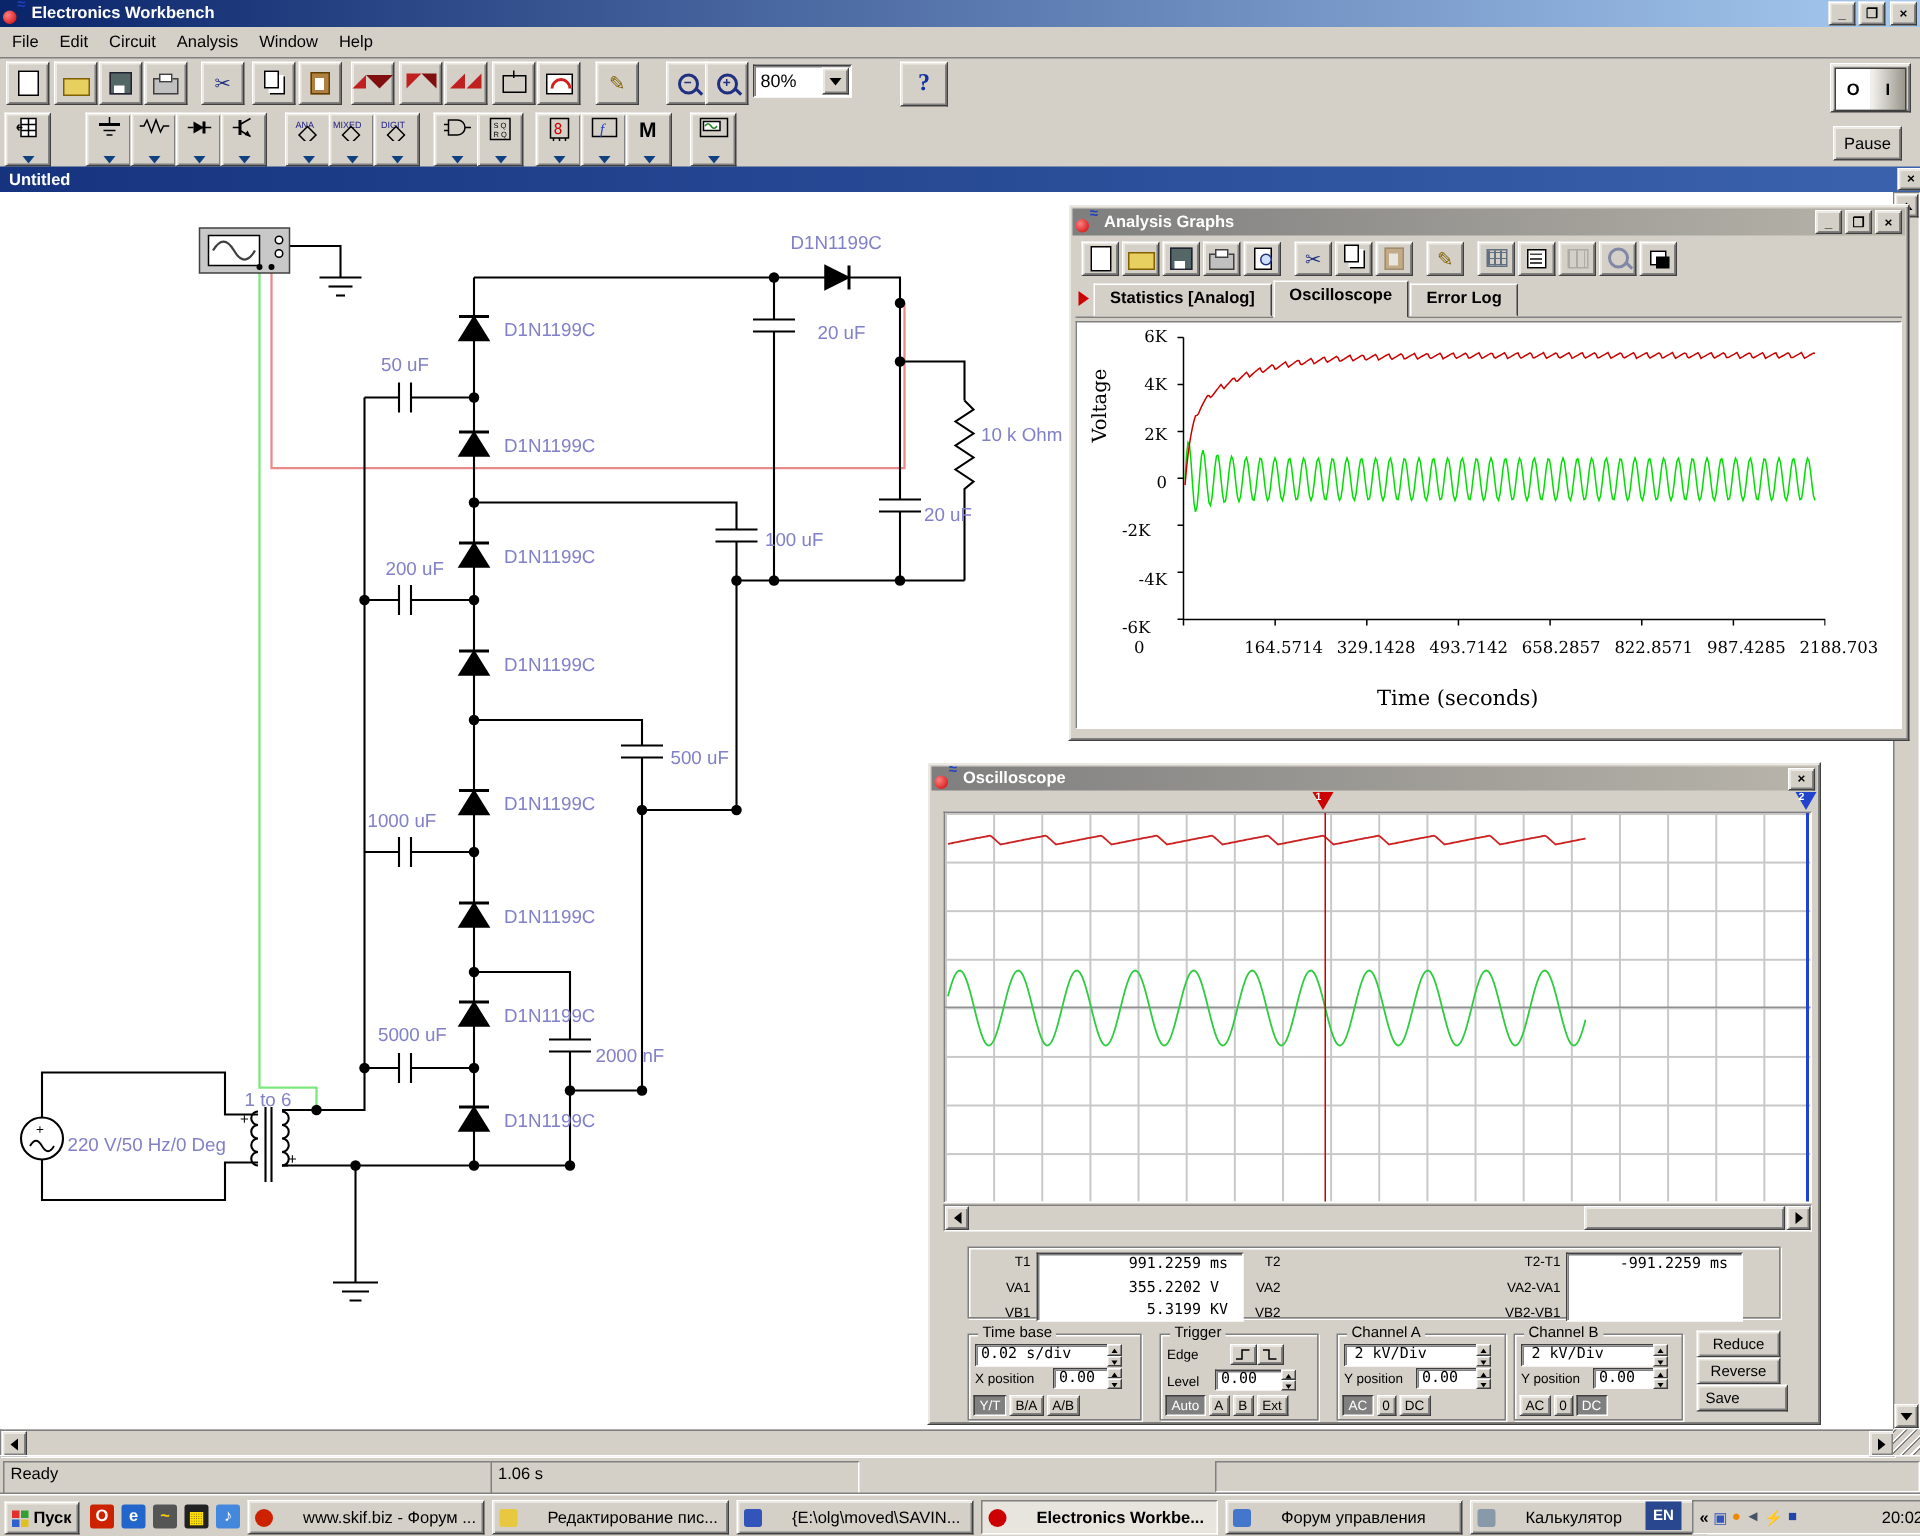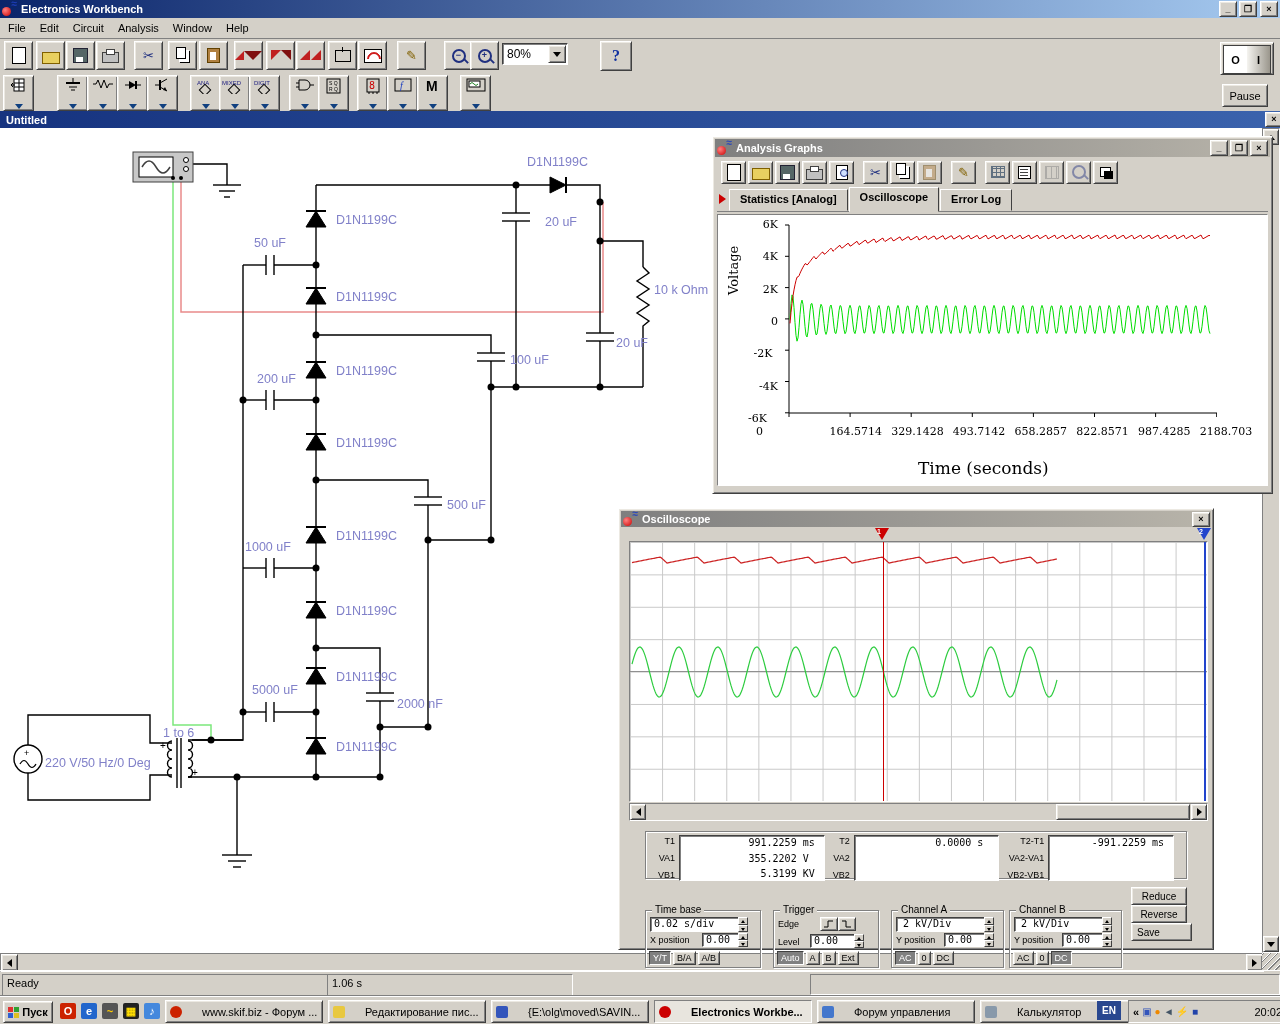--- a/index.html
+++ b/index.html
@@ -56,21 +56,21 @@
   .ic-cursors{width:12px;height:11px;border:1px solid #808080;background:
      repeating-linear-gradient(90deg,#808080 0 1px,transparent 1px 5px);}
   .ic-restore{width:9px;height:8px;border:1px solid #000;background:#fff;}
   .ic-restore::after{content:"";position:absolute;left:3px;top:3px;width:9px;height:8px;background:#000;}
   .dis{opacity:.45;}
   
   .tb{height:27px;display:flex;align-items:center;justify-content:center;}
   .bin{height:31px;display:flex;flex-direction:column;align-items:center;justify-content:space-between;padding:2px 0 1px;}
   .downarr{width:0;height:0;border-left:4px solid transparent;border-right:4px solid transparent;border-top:5px solid #104080;}
   
-  .group{border:1px solid #808080;box-shadow:inset 1px 1px 0 #fff,1px 1px 0 #fff;margin-top:21px;}
+  .group{border:1px solid #808080;box-shadow:inset 1px 1px 0 #fff,1px 1px 0 #fff;}
   .legend{position:absolute;top:-7px;left:6px;background:#d4d0c8;padding:0 3px;font-size:10px;}
   .spin{width:10px;display:flex;flex-direction:column;}
   .spin div{flex:1;background:#d4d0c8;border:1px solid;border-color:#fff #404040 #404040 #fff;position:relative;}
   .spin div::after{content:"";position:absolute;left:2px;top:2px;border-left:2px solid transparent;border-right:2px solid transparent;}
   .spin .up::after{border-bottom:3px solid #000;}
   .spin .dn::after{border-top:3px solid #000;}
   .smallbtn{font-size:9px;height:12px;padding:0 3px;display:flex;align-items:center;justify-content:center;}
   .mono{font-family:"DejaVu Sans Mono",monospace;}
   .serif{font-family:"DejaVu Serif",serif;}
   
@@ -587,35 +587,35 @@
         </div>
     </div>
     <div class="sunken" style="position:relative;margin:2px 4px;height:270px;background:#fff;">
 
       <div class="serif" style="position:absolute;left:8px;top:80px;transform:rotate(-90deg);transform-origin:left top;font-size:13px;" id="an-ylabel">Voltage</div>
       <div id="an-yticks">
           <span class="serif abs" style="left: 30px; top: 3px; width: 30px; text-align: right; font-size: 11px;">6K</span>
           <span class="serif abs" style="left: 30px; top: 35.3px; width: 30px; text-align: right; font-size: 11px;">4K</span>
           <span class="serif abs" style="left: 30px; top: 67.6px; width: 30px; text-align: right; font-size: 11px;">2K</span>
           <span class="serif abs" style="left: 30px; top: 99.9px; width: 30px; text-align: right; font-size: 11px;">0</span>
-          <span class="serif abs" style="left: 30px; top: 132.2px; width: 30px; text-align: center; font-size: 11px;">-2K</span>
+          <span class="serif abs" style="left: 30px; top: 132.2px; width: 30px; text-align: left; font-size: 11px;">-2K</span>
           <span class="serif abs" style="left: 30px; top: 164.5px; width: 30px; text-align: right; font-size: 11px;">-4K</span>
           <span class="serif abs" style="left: 30px; top: 196.8px; width: 30px; font-size: 11px;">-6K</span>
         </div>
       <div id="an-xticks">
           <span class="serif abs" style="left: 38px; top: 210px; width: 76px; text-align: left; font-size: 11px; white-space: nowrap; background: transparent;">0</span>
           <span class="serif abs" style="left: 99.7px; top: 210px; width: 76px; text-align: center; font-size: 11px; white-space: nowrap; background: transparent;">164.5714</span>
           <span class="serif abs" style="left: 161.4px; top: 210px; width: 76px; text-align: center; font-size: 11px; white-space: nowrap; background: transparent;">329.1428</span>
           <span class="serif abs" style="left: 223.1px; top: 210px; width: 76px; text-align: center; font-size: 11px; white-space: nowrap; background: transparent;">493.7142</span>
           <span class="serif abs" style="left: 284.8px; top: 210px; width: 76px; text-align: center; font-size: 11px; white-space: nowrap; background: transparent;">658.2857</span>
           <span class="serif abs" style="left: 346.5px; top: 210px; width: 76px; text-align: center; font-size: 11px; white-space: nowrap; background: transparent;">822.8571</span>
           <span class="serif abs" style="left: 408.2px; top: 210px; width: 76px; text-align: center; font-size: 11px; white-space: nowrap; background: transparent;">987.4285</span>
           <span class="serif abs" style="left: 469.9px; top: 210px; width: 76px; text-align: center; font-size: 11px; white-space: nowrap; background: transparent;">2188.703</span>
         </div>
-      <div class="serif" style="position:absolute;left:200px;top:243px;font-size:17px;" id="an-xlabel">Time (seconds)</div>
+      <div class="serif" style="position:absolute;left:200px;top:243px;font-size:14px;" id="an-xlabel">Time (seconds)</div>
       <svg id="analysis-plot" width="434" height="196" style="position:absolute;left:65px;top:8px;">
           <path d="M6,2 V190 H434 M2,2 H6 M2,33.3 H6 M2,64.6 H6 M2,95.9 H6 M2,127.2 H6 M2,158.5 H6 M2,189.8 H6 M6,190 V194 M67.1,190 V194 M128.2,190 V194 M189.3,190 V194 M250.4,190 V194 M311.5,190 V194 M372.6,190 V194 M433.7,190 V194" stroke="#000" fill="none"></path>
           <polyline points="7,96.5 8,80.4 9,71.9 10,73.7 11,84.6 12,99.5 13,112.4 14,118.2 15,114.9 16,104.4 17,91.3 18,80.8 19,77.1 20,81.4 21,91.7 22,103.5 23,112.1 24,114.0 25,108.8 26,98.7 27,88.0 28,81.0 29,80.5 30,86.5 31,96.5 32,106.3 33,111.8 34,111.1 35,104.3 36,94.5 37,85.6 38,81.3 39,83.3 40,90.7 41,100.4 42,108.4 43,111.4 44,108.3 45,100.3 46,90.9 47,83.8 48,82.0 49,86.2 50,94.6 51,103.8 52,109.9 53,110.5 54,105.3 55,96.5 56,87.7 57,82.6 58,83.2 59,89.3 60,98.4 61,106.6 62,110.7 63,108.9 64,102.0 65,92.8 66,85.2 67,82.3 68,85.2 69,92.8 70,101.9 71,108.8 72,110.6 73,106.5 74,98.3 75,89.4 76,83.4 77,82.8 78,87.9 79,96.5 80,105.1 81,110.1 82,109.6 83,103.6 84,94.7 85,86.5 86,82.5 87,84.3 88,91.1 89,100.2 90,107.7 91,110.6 92,107.7 93,100.2 94,91.1 95,84.3 96,82.5 97,86.5 98,94.7 99,103.5 100,109.5 101,110.1 102,105.1 103,96.5 104,87.9 105,82.9 106,83.5 107,89.5 108,98.3 109,106.5 110,110.5 111,108.7 112,101.9 113,92.9 114,85.3 115,82.4 116,85.3 117,92.9 118,101.9 119,108.7 120,110.5 121,106.5 122,98.3 123,89.5 124,83.5 125,82.9 126,87.9 127,96.5 128,105.1 129,110.1 130,109.5 131,103.5 132,94.7 133,86.5 134,82.5 135,84.3 136,91.1 137,100.1 138,107.7 139,110.6 140,107.7 141,100.1 142,91.1 143,84.3 144,82.5 145,86.5 146,94.7 147,103.5 148,109.5 149,110.1 150,105.1 151,96.5 152,87.9 153,82.9 154,83.5 155,89.5 156,98.3 157,106.5 158,110.5 159,108.7 160,101.9 161,92.9 162,85.3 163,82.4 164,85.3 165,92.9 166,101.9 167,108.7 168,110.5 169,106.5 170,98.3 171,89.5 172,83.5 173,82.9 174,87.9 175,96.5 176,105.1 177,110.1 178,109.5 179,103.5 180,94.7 181,86.5 182,82.5 183,84.3 184,91.1 185,100.1 186,107.7 187,110.6 188,107.7 189,100.1 190,91.1 191,84.3 192,82.5 193,86.5 194,94.7 195,103.5 196,109.5 197,110.1 198,105.1 199,96.5 200,87.9 201,82.9 202,83.5 203,89.5 204,98.3 205,106.5 206,110.5 207,108.7 208,101.9 209,92.9 210,85.3 211,82.4 212,85.3 213,92.9 214,101.9 215,108.7 216,110.5 217,106.5 218,98.3 219,89.5 220,83.5 221,82.9 222,87.9 223,96.5 224,105.1 225,110.1 226,109.5 227,103.5 228,94.7 229,86.5 230,82.5 231,84.3 232,91.1 233,100.1 234,107.7 235,110.6 236,107.7 237,100.1 238,91.1 239,84.3 240,82.5 241,86.5 242,94.7 243,103.5 244,109.5 245,110.1 246,105.1 247,96.5 248,87.9 249,82.9 250,83.5 251,89.5 252,98.3 253,106.5 254,110.5 255,108.7 256,101.9 257,92.9 258,85.3 259,82.4 260,85.3 261,92.9 262,101.9 263,108.7 264,110.5 265,106.5 266,98.3 267,89.5 268,83.5 269,82.9 270,87.9 271,96.5 272,105.1 273,110.1 274,109.5 275,103.5 276,94.7 277,86.5 278,82.5 279,84.3 280,91.1 281,100.1 282,107.7 283,110.6 284,107.7 285,100.1 286,91.1 287,84.3 288,82.5 289,86.5 290,94.7 291,103.5 292,109.5 293,110.1 294,105.1 295,96.5 296,87.9 297,82.9 298,83.5 299,89.5 300,98.3 301,106.5 302,110.5 303,108.7 304,101.9 305,92.9 306,85.3 307,82.4 308,85.3 309,92.9 310,101.9 311,108.7 312,110.5 313,106.5 314,98.3 315,89.5 316,83.5 317,82.9 318,87.9 319,96.5 320,105.1 321,110.1 322,109.5 323,103.5 324,94.7 325,86.5 326,82.5 327,84.3 328,91.1 329,100.1 330,107.7 331,110.6 332,107.7 333,100.1 334,91.1 335,84.3 336,82.5 337,86.5 338,94.7 339,103.5 340,109.5 341,110.1 342,105.1 343,96.5 344,87.9 345,82.9 346,83.5 347,89.5 348,98.3 349,106.5 350,110.5 351,108.7 352,101.9 353,92.9 354,85.3 355,82.4 356,85.3 357,92.9 358,101.9 359,108.7 360,110.5 361,106.5 362,98.3 363,89.5 364,83.5 365,82.9 366,87.9 367,96.5 368,105.1 369,110.1 370,109.5 371,103.5 372,94.7 373,86.5 374,82.5 375,84.3 376,91.1 377,100.1 378,107.7 379,110.6 380,107.7 381,100.1 382,91.1 383,84.3 384,82.5 385,86.5 386,94.7 387,103.5 388,109.5 389,110.1 390,105.1 391,96.5 392,87.9 393,82.9 394,83.5 395,89.5 396,98.3 397,106.5 398,110.5 399,108.7 400,101.9 401,92.9 402,85.3 403,82.4 404,85.3 405,92.9 406,101.9 407,108.7 408,110.5 409,106.5 410,98.3 411,89.5 412,83.5 413,82.9 414,87.9 415,96.5 416,105.1 417,110.1 418,109.5 419,103.5 420,94.7 421,86.5 422,82.5 423,84.3 424,91.1 425,100.1 426,107.7 427,110.6" fill="none" stroke="#00dd00" stroke-width="1"></polyline>
           <polyline points="7,100.4 8,89.3 9,80.3 10,72.9 11,66.9 12,61.8 13,57.5 14,54.2 15,53.9 16,52.8 17,50.3 18,48.1 19,46.1 20,44.2 21,42.4 22,40.8 23,40.7 24,42.0 25,41.2 26,39.8 27,38.5 28,37.2 29,35.9 30,34.6 31,33.4 32,34.8 33,36.0 34,34.8 35,33.7 36,32.6 37,31.5 38,30.4 39,29.3 40,29.2 41,31.0 42,31.1 43,30.1 44,29.1 45,28.1 46,27.2 47,26.2 48,25.2 49,26.4 50,28.3 51,27.4 52,26.4 53,25.5 54,24.7 55,23.8 56,22.9 57,22.4 58,24.4 59,25.2 60,24.4 61,23.6 62,22.7 63,21.9 64,21.1 65,20.3 66,21.0 67,23.1 68,22.8 69,22.1 70,21.3 71,20.5 72,19.8 73,19.0 74,18.3 75,20.1 76,21.7 77,20.9 78,20.2 79,19.5 80,18.8 81,18.0 82,17.3 83,17.5 84,19.7 85,20.1 86,19.4 87,18.7 88,18.0 89,17.3 90,16.7 91,16.0 92,17.4 93,19.5 94,18.9 95,18.2 96,17.5 97,16.9 98,16.2 99,15.5 100,15.2 101,17.4 102,18.5 103,17.8 104,17.2 105,16.5 106,15.9 107,15.3 108,14.6 109,15.5 110,17.7 111,17.6 112,17.0 113,16.4 114,15.7 115,15.1 116,14.5 117,13.9 118,15.9 119,17.5 120,16.9 121,16.3 122,15.7 123,15.1 124,14.4 125,13.8 126,14.1 127,16.4 128,16.9 129,16.3 130,15.7 131,15.1 132,14.5 133,13.9 134,13.3 135,14.7 136,17.0 137,16.4 138,15.8 139,15.2 140,14.6 141,14.0 142,13.4 143,13.1 144,15.4 145,16.5 146,15.9 147,15.3 148,14.7 149,14.1 150,13.5 151,13.0 152,13.8 153,16.1 154,16.1 155,15.5 156,14.9 157,14.3 158,13.7 159,13.2 160,12.6 161,14.6 162,16.3 163,15.7 164,15.1 165,14.5 166,14.0 167,13.4 168,12.8 169,13.1 170,15.4 171,16.0 172,15.4 173,14.8 174,14.2 175,13.6 176,13.1 177,12.5 178,13.9 179,16.2 180,15.6 181,15.1 182,14.5 183,13.9 184,13.3 185,12.8 186,12.5 187,14.8 188,15.9 189,15.3 190,14.8 191,14.2 192,13.6 193,13.0 194,12.5 195,13.4 196,15.6 197,15.6 198,15.1 199,14.5 200,13.9 201,13.3 202,12.8 203,12.2 204,14.2 205,15.9 206,15.4 207,14.8 208,14.2 209,13.6 210,13.1 211,12.5 212,12.8 213,15.1 214,15.7 215,15.1 216,14.5 217,14.0 218,13.4 219,12.8 220,12.2 221,13.7 222,16.0 223,15.4 224,14.9 225,14.3 226,13.7 227,13.1 228,12.6 229,12.3 230,14.6 231,15.7 232,15.2 233,14.6 234,14.0 235,13.5 236,12.9 237,12.3 238,13.2 239,15.5 240,15.5 241,14.9 242,14.4 243,13.8 244,13.2 245,12.7 246,12.1 247,14.1 248,15.8 249,15.3 250,14.7 251,14.1 252,13.6 253,13.0 254,12.4 255,12.8 256,15.0 257,15.6 258,15.0 259,14.5 260,13.9 261,13.3 262,12.7 263,12.2 264,13.7 265,15.9 266,15.4 267,14.8 268,14.2 269,13.7 270,13.1 271,12.5 272,12.3 273,14.6 274,15.7 275,15.1 276,14.6 277,14.0 278,13.4 279,12.8 280,12.3 281,13.2 282,15.5 283,15.5 284,14.9 285,14.3 286,13.8 287,13.2 288,12.6 289,12.0 290,14.1 291,15.8 292,15.2 293,14.7 294,14.1 295,13.5 296,13.0 297,12.4 298,12.7 299,15.0 300,15.6 301,15.0 302,14.4 303,13.9 304,13.3 305,12.7 306,12.2 307,13.6 308,15.9 309,15.3 310,14.8 311,14.2 312,13.6 313,13.1 314,12.5 315,12.3 316,14.5 317,15.7 318,15.1 319,14.5 320,14.0 321,13.4 322,12.8 323,12.3 324,13.2 325,15.5 326,15.5 327,14.9 328,14.3 329,13.7 330,13.2 331,12.6 332,12.0 333,14.1 334,15.8 335,15.2 336,14.7 337,14.1 338,13.5 339,12.9 340,12.4 341,12.7 342,15.0 343,15.6 344,15.0 345,14.4 346,13.9 347,13.3 348,12.7 349,12.2 350,13.6 351,15.9 352,15.3 353,14.8 354,14.2 355,13.6 356,13.1 357,12.5 358,12.3 359,14.5 360,15.7 361,15.1 362,14.5 363,14.0 364,13.4 365,12.8 366,12.3 367,13.2 368,15.4 369,15.4 370,14.9 371,14.3 372,13.7 373,13.2 374,12.6 375,12.0 376,14.1 377,15.8 378,15.2 379,14.7 380,14.1 381,13.5 382,12.9 383,12.4 384,12.7 385,15.0 386,15.6 387,15.0 388,14.4 389,13.9 390,13.3 391,12.7 392,12.1 393,13.6 394,15.9 395,15.3 396,14.8 397,14.2 398,13.6 399,13.1 400,12.5 401,12.3 402,14.5 403,15.7 404,15.1 405,14.5 406,14.0 407,13.4 408,12.8 409,12.3 410,13.2 411,15.4 412,15.4 413,14.9 414,14.3 415,13.7 416,13.2 417,12.6 418,12.0 419,14.1 420,15.8 421,15.2 422,14.7 423,14.1 424,13.5 425,12.9 426,12.4 427,12.7" fill="none" stroke="#cc0000" stroke-width="1"></polyline>
         </svg>
     </div>
   </div>
 
   <div class="abs raised" style="left:618px;top:508px;width:594px;height:440px;">
     <div class="titlebar-inactive" style="height:16px;display:flex;align-items:center;margin:2px 2px 0 2px;">
@@ -646,21 +646,21 @@
       <div class="raised scrbtn abs" style="left:0;top:0;width:14px;height:14px;">
           <span class="arrglyph" style="border-top:4px solid transparent;border-bottom:4px solid transparent;border-right:5px solid #000;"></span>
         </div>
       <div class="raised scrbtn abs" style="right:0;top:0;width:14px;height:14px;">
           <span class="arrglyph" style="border-top:4px solid transparent;border-bottom:4px solid transparent;border-left:5px solid #000;"></span>
         </div>
       <div class="raised abs" style="left:426px;top:0;width:132px;height:14px;"></div>
     </div>
 
     <div class="group" style="position:relative;margin:10px 26px 0 26px;height:46px;">
-      <div id="scope-readout-cols" style="display:flex;height:100%;padding:3px 12px;gap:8px;">
+      <div id="scope-readout-cols" style="display:flex;height:100%;padding:3px 24px;gap:8px;">
           <div style="flex: 1 1 0%; display: flex; gap: 4px;">
             <div style="display: flex; flex-direction: column; justify-content: space-between; align-items: flex-end; font-size: 9px; padding: 1px 0px;">
               <div>T1</div>
               <div>VA1</div>
               <div>VB1</div>
             </div>
             <div class="field mono" style="flex: 1 1 0%; display: flex; flex-direction: column; justify-content: space-between; font-size: 10px; padding: 1px 3px;">
               <div style="display: flex; justify-content: flex-end; gap: 6px;">
                 <span>991.2259</span>
                 <span style="width: 18px; text-align: left;">ms</span>
@@ -674,34 +674,20 @@
                 <span style="width: 18px; text-align: left;">KV</span>
               </div>
             </div>
           </div>
           <div style="flex: 1 1 0%; display: flex; gap: 4px;">
             <div style="display: flex; flex-direction: column; justify-content: space-between; align-items: flex-end; font-size: 9px; padding: 1px 0px;">
               <div>T2</div>
               <div>VA2</div>
               <div>VB2</div>
             </div>
-            <div class="field mono" style="flex: 1 1 0%; display: flex; flex-direction: column; justify-content: space-between; font-size: 10px; padding: 1px 3px;">
-              <div style="display: flex; justify-content: flex-end; gap: 6px;">
-                <span>0.0000</span>
-                <span style="width: 18px; text-align: left;">s</span>
-              </div>
-              <div style="display: flex; justify-content: flex-end; gap: 6px;">
-                <span></span>
-                <span style="width: 18px; text-align: left;"></span>
-              </div>
-              <div style="display: flex; justify-content: flex-end; gap: 6px;">
-                <span></span>
-                <span style="width: 18px; text-align: left;"></span>
-              </div>
-            </div>
           </div>
           <div style="flex: 1 1 0%; display: flex; gap: 4px;">
             <div style="display: flex; flex-direction: column; justify-content: space-between; align-items: flex-end; font-size: 9px; padding: 1px 0px;">
               <div>T2-T1</div>
               <div>VA2-VA1</div>
               <div>VB2-VB1</div>
             </div>
             <div class="field mono" style="flex: 1 1 0%; display: flex; flex-direction: column; justify-content: space-between; font-size: 10px; padding: 1px 3px;">
               <div style="display: flex; justify-content: flex-end; gap: 6px;">
                 <span>-991.2259</span>

